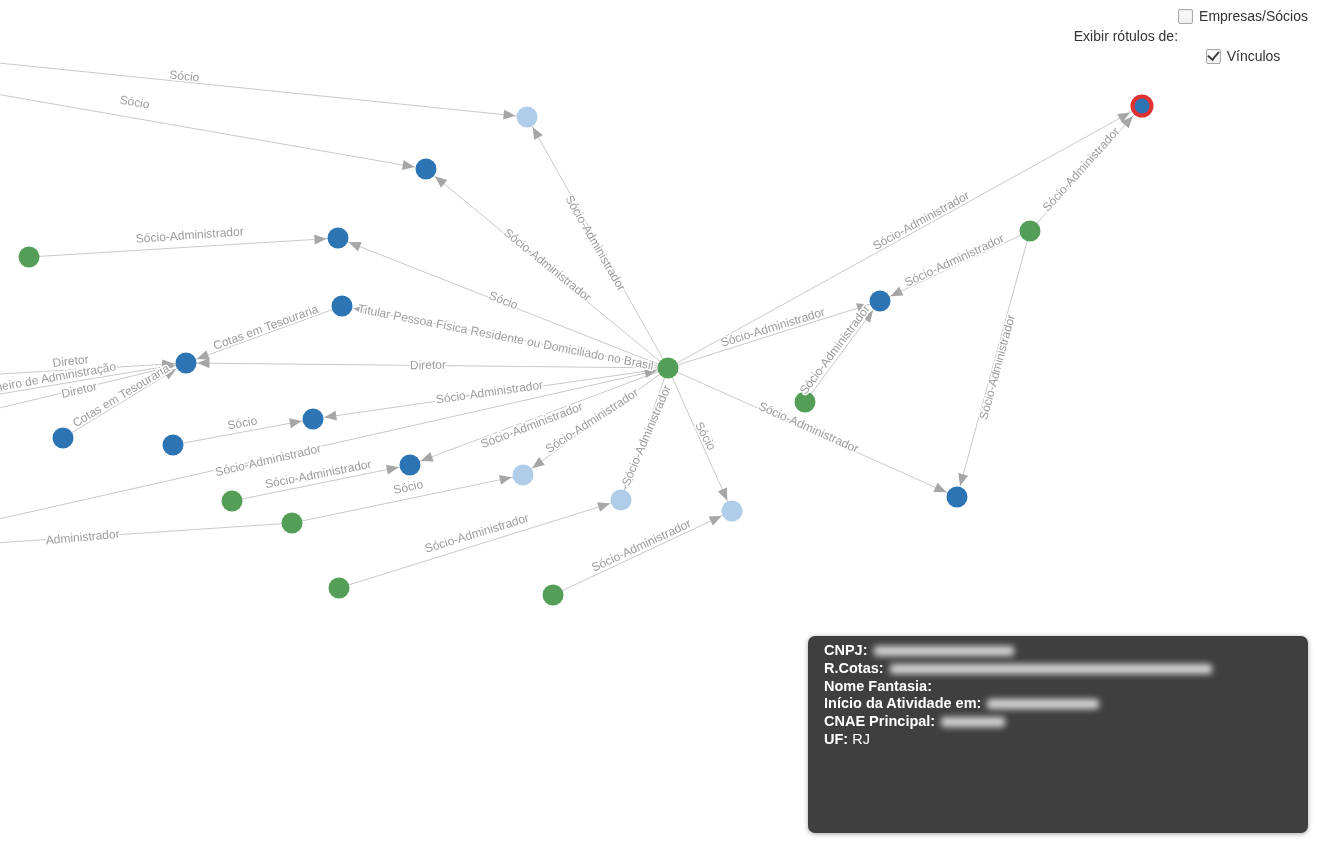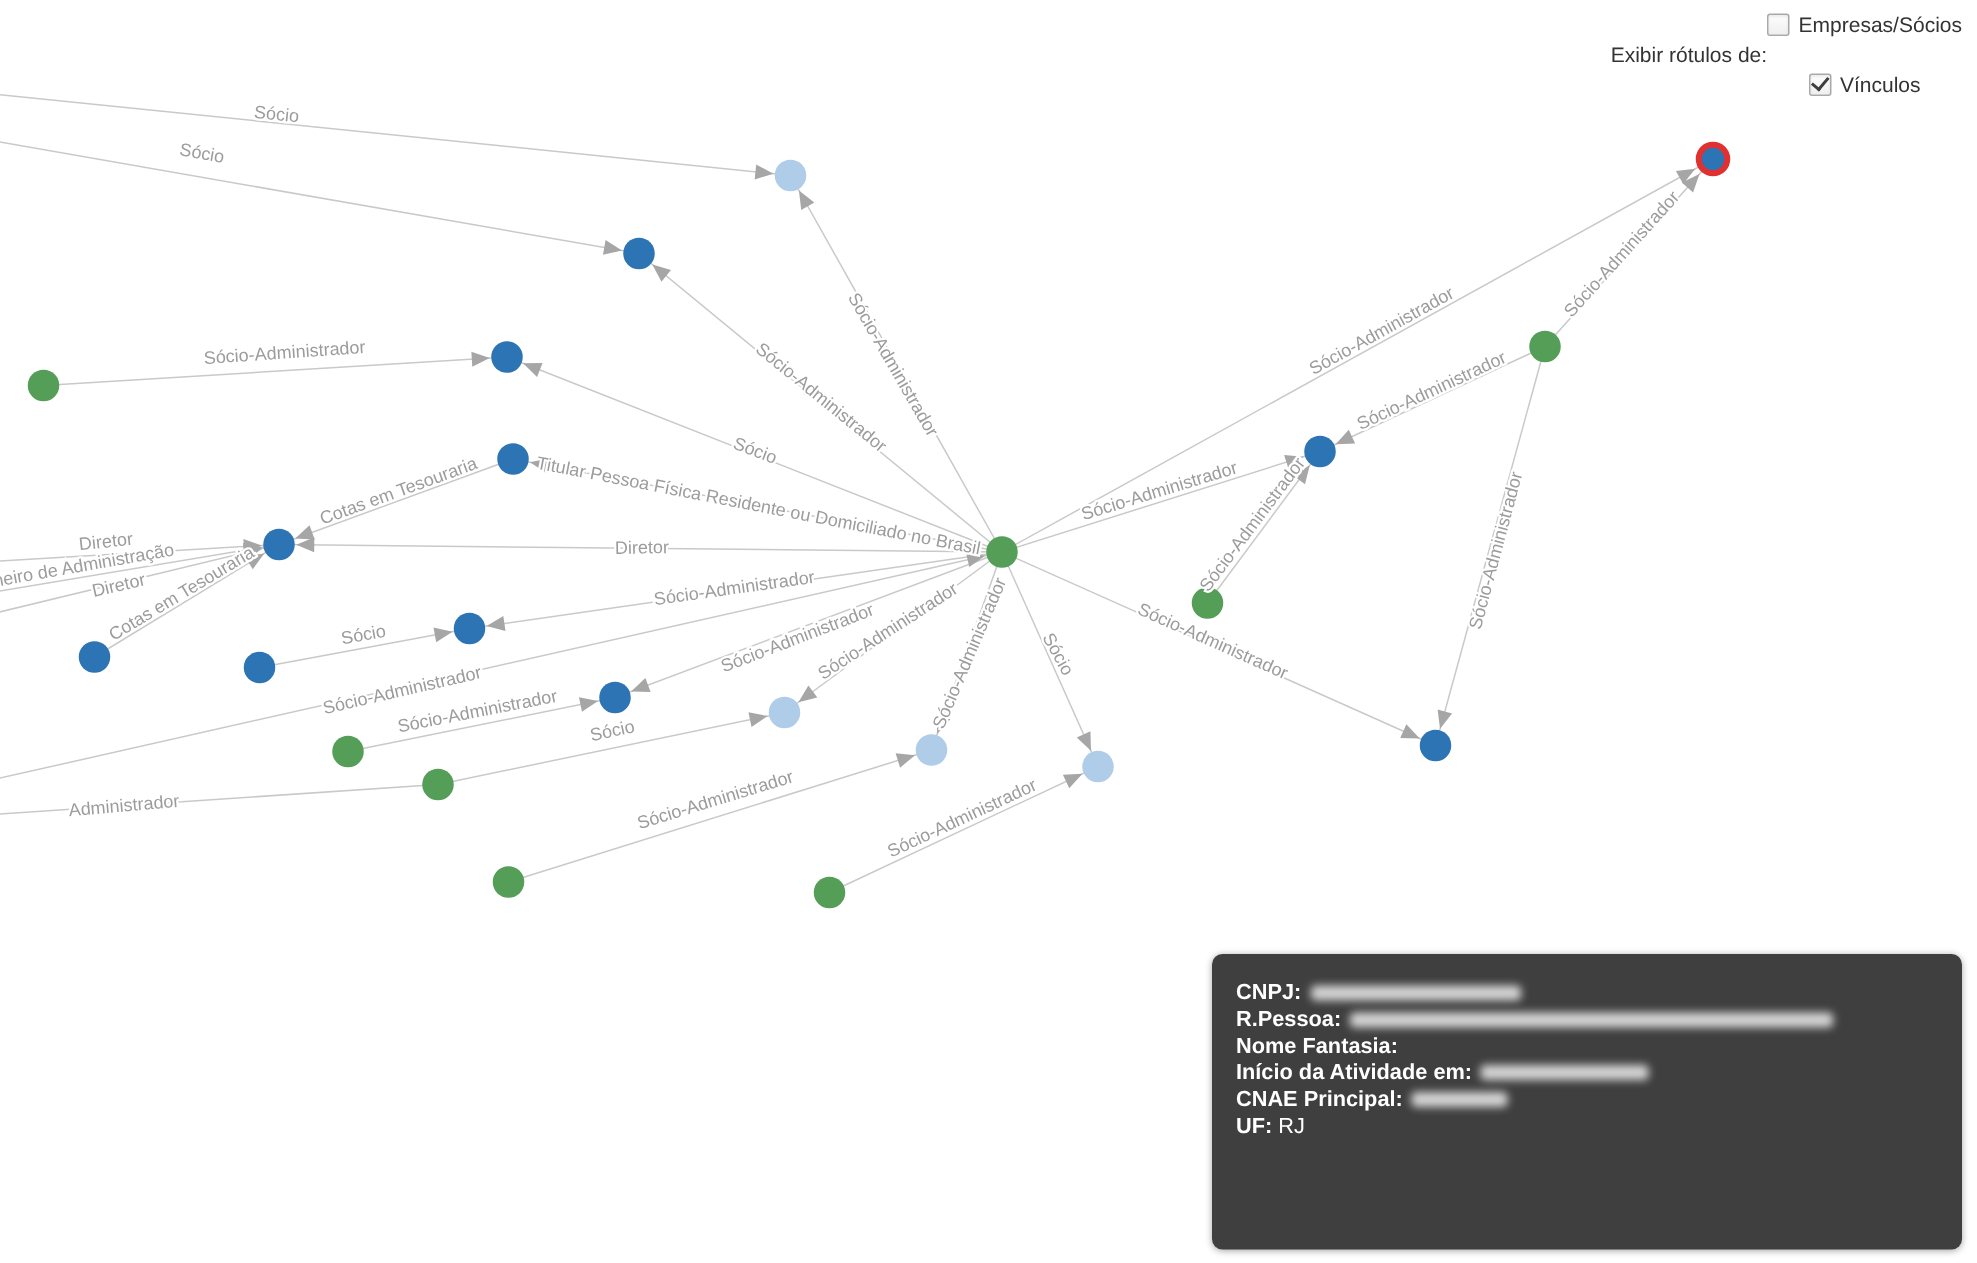--- a/index.html
+++ b/index.html
@@ -14,21 +14,21 @@
   .cb{width:13px;height:13px;background:linear-gradient(#fdfdfd,#efefef);
       border:1px solid #a9a9a9;border-radius:2px;box-shadow:inset 0 1px 2px rgba(0,0,0,0.08);
       position:relative;display:inline-block;flex:0 0 auto;}
   .cb.checked::after{content:'';position:absolute;left:3px;top:-1px;width:5px;height:9px;
       border:solid #3d3d3d;border-width:0 2px 2px 0;transform:rotate(40deg);}
   
   #graph{position:absolute;left:0;top:0;width:1318px;height:842px;}
   
   .info-panel{position:absolute;left:808px;top:636px;width:500px;height:197px;
       background:#3f3f3f;border-radius:7px;box-shadow:0 1px 5px rgba(0,0,0,0.35);
-      box-sizing:border-box;padding:18px 16px;color:#fff;font-size:14.5px;line-height:17.8px;}
+      box-sizing:border-box;padding:6px 16px;color:#fff;font-size:14.5px;line-height:17.8px;}
   .ip-row{white-space:nowrap;}
   .ip-label{font-weight:bold;}
   .ip-value{font-weight:normal;}
   .redacted{display:inline-block;height:10px;border-radius:3px;
       background:rgba(255,255,255,0.78);filter:blur(3px);vertical-align:-1px;margin-left:6px;}
 </style>
 </head>
 <body>
 
 <div class="stage">
@@ -172,21 +172,21 @@
         <text x="807" y="431" text-anchor="middle" font-size="12" font-family="&quot;Liberation Sans&quot;,sans-serif" fill="#9c9c9c" stroke="#ffffff" stroke-width="3" paint-order="stroke" transform="rotate(24 807 431)">Sócio-Administrador</text>
         <text x="1001" y="368" text-anchor="middle" font-size="12" font-family="&quot;Liberation Sans&quot;,sans-serif" fill="#9c9c9c" stroke="#ffffff" stroke-width="3" paint-order="stroke" transform="rotate(-75 1001 368)">Sócio-Administrador</text>
         <text x="923" y="224" text-anchor="middle" font-size="12" font-family="&quot;Liberation Sans&quot;,sans-serif" fill="#9c9c9c" stroke="#ffffff" stroke-width="3" paint-order="stroke" transform="rotate(-29 923 224)">Sócio-Administrador</text>
         <text x="1084" y="172" text-anchor="middle" font-size="12" font-family="&quot;Liberation Sans&quot;,sans-serif" fill="#9c9c9c" stroke="#ffffff" stroke-width="3" paint-order="stroke" transform="rotate(-48 1084 172)">Sócio-Administrador</text>
       </g>
     </svg>
 
   <div class="info-panel">
     <div id="panel-rows">
         <div class="ip-row"><span class="ip-label">CNPJ:</span><span class="redacted" style="width: 140px;"></span></div>
-        <div class="ip-row"><span class="ip-label">R.Pessoa:</span><span class="redacted" style="width: 322px;"></span></div>
+        <div class="ip-row"><span class="ip-label">R.Cotas:</span><span class="redacted" style="width: 322px;"></span></div>
         <div class="ip-row"><span class="ip-label">Nome Fantasia:</span></div>
         <div class="ip-row"><span class="ip-label">Início da Atividade em:</span><span class="redacted" style="width: 112px;"></span></div>
         <div class="ip-row"><span class="ip-label">CNAE Principal:</span><span class="redacted" style="width: 64px;"></span></div>
         <div class="ip-row"><span class="ip-label">UF:</span><span class="ip-value"> RJ</span></div>
       </div>
   </div>
 
 </div>
 
 </body></html>

